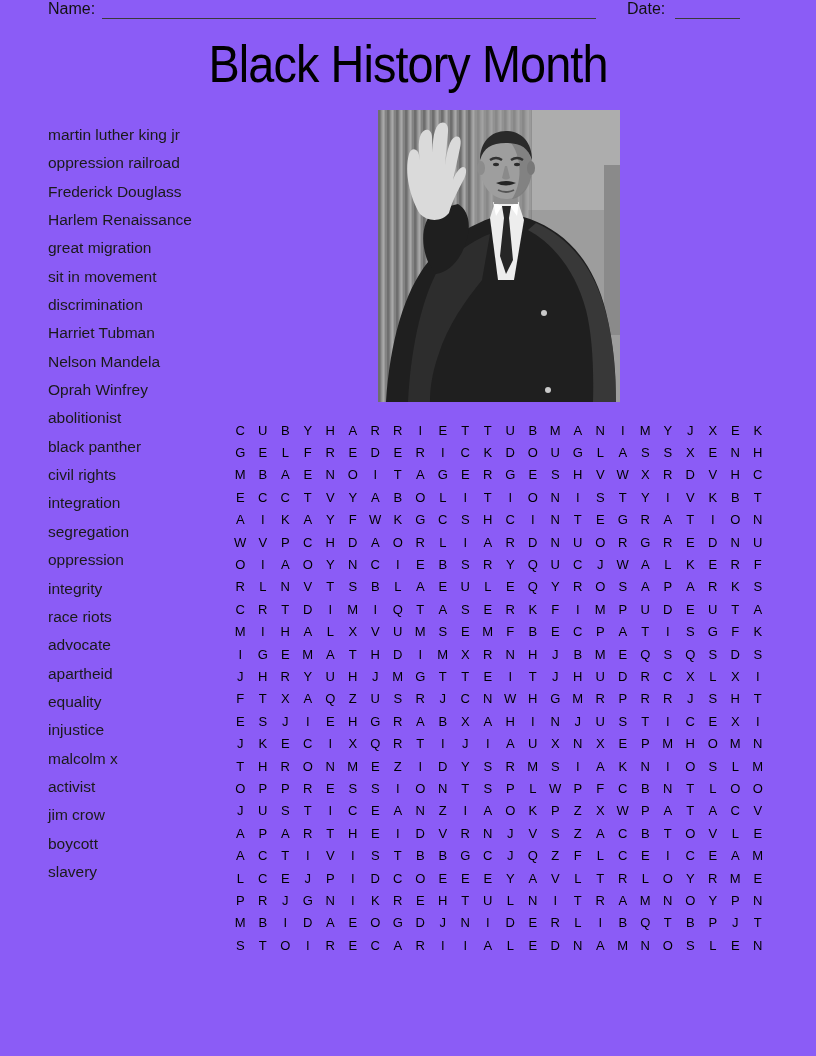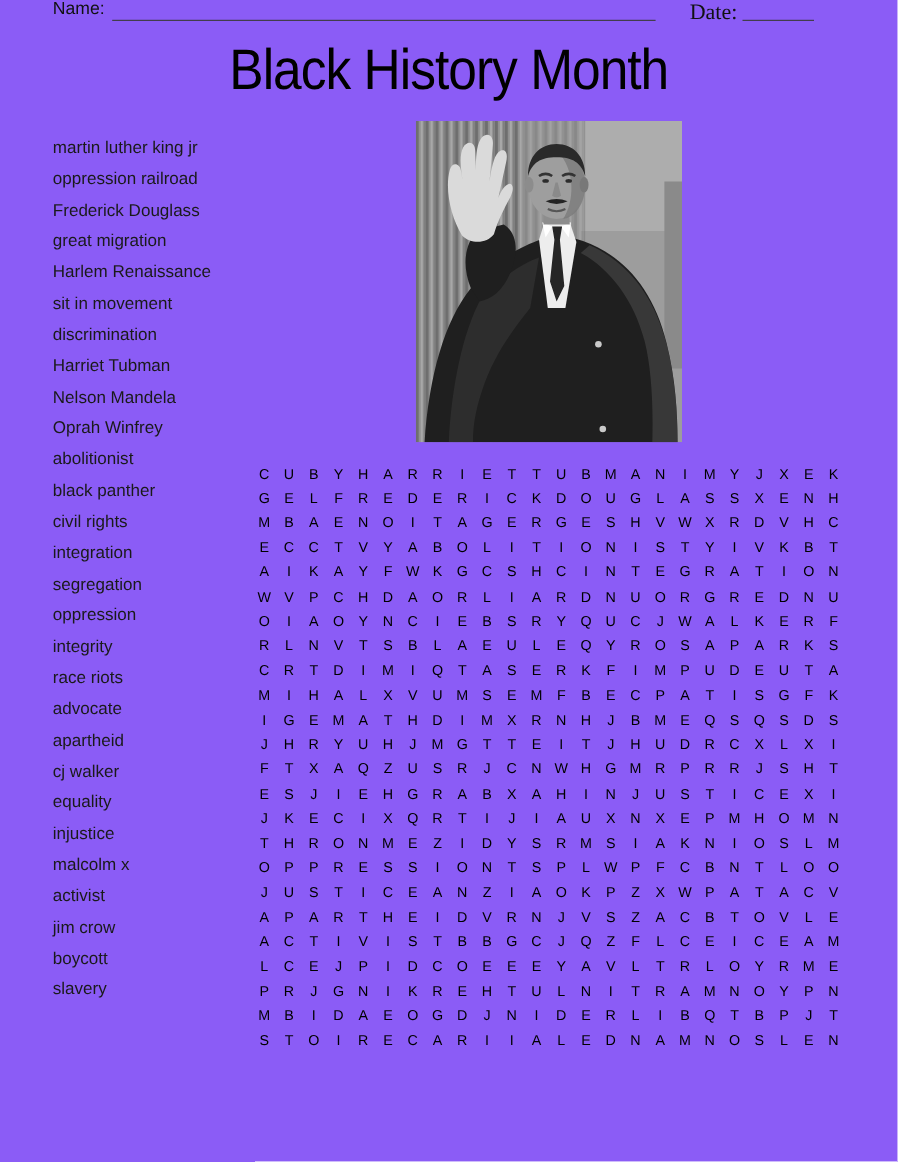--- a/index.html
+++ b/index.html
@@ -5,21 +5,21 @@
   * { margin:0; padding:0; box-sizing:border-box; }
   html,body { background:#ffffff; }
   .page {
     position:relative; width:816px; height:1056px; background:#8b5cf6;
     font-family:"Liberation Sans", sans-serif; color:#000; overflow:hidden;
   }
   
   .name-label { position:absolute; left:48px; top:0px; font-size:16px; color:#111; }
   .name-line  { position:absolute; left:102px; top:1px; width:494px; height:18px;
                 border-bottom:1.6px solid #3a3a3a; }
-  .date-label { position:absolute; left:627px; top:0px; font-size:20px; color:#111;font-family:Liberation Serif, serif; }
+  .date-label { position:absolute; left:627px; top:0px; font-size:16px; color:#111; }
   .date-line  { position:absolute; left:675px; top:1px; width:65px; height:18px;
                 border-bottom:1.6px solid #3a3a3a; }
   
   .title {
     position:absolute; left:0; top:34px; width:816px; text-align:center;
     font-size:52px; font-weight:500; letter-spacing:-1px; color:#000;
     transform:scaleX(0.90); transform-origin:50% 50%; white-space:nowrap;
   }
   
   .word-list { position:absolute; left:48px; top:121px; }
@@ -46,38 +46,37 @@
   <div class="name-line"></div>
   <div class="date-label">Date:</div>
   <div class="date-line"></div>
 
   <div class="title">Black History Month</div>
 
   <div class="word-list">
       <div class="word">martin luther king jr</div>
       <div class="word">oppression railroad</div>
       <div class="word">Frederick Douglass</div>
+      <div class="word">Harlem Renaissance</div>
       <div class="word">great migration</div>
-      <div class="word">Harlem Renaissance</div>
       <div class="word">sit in movement</div>
       <div class="word">discrimination</div>
       <div class="word">Harriet Tubman</div>
       <div class="word">Nelson Mandela</div>
       <div class="word">Oprah Winfrey</div>
       <div class="word">abolitionist</div>
       <div class="word">black panther</div>
       <div class="word">civil rights</div>
       <div class="word">integration</div>
       <div class="word">segregation</div>
       <div class="word">oppression</div>
       <div class="word">integrity</div>
       <div class="word">race riots</div>
       <div class="word">advocate</div>
       <div class="word">apartheid</div>
-      <div class="word">cj walker</div>
       <div class="word">equality</div>
       <div class="word">injustice</div>
       <div class="word">malcolm x</div>
       <div class="word">activist</div>
       <div class="word">jim crow</div>
       <div class="word">boycott</div>
       <div class="word">slavery</div>
     </div>
 
   <div class="photo">

